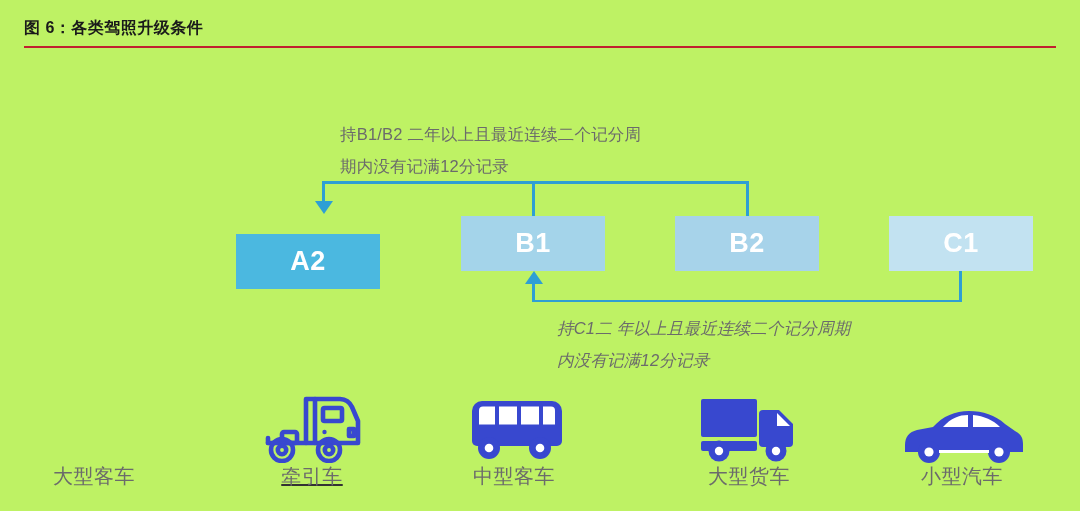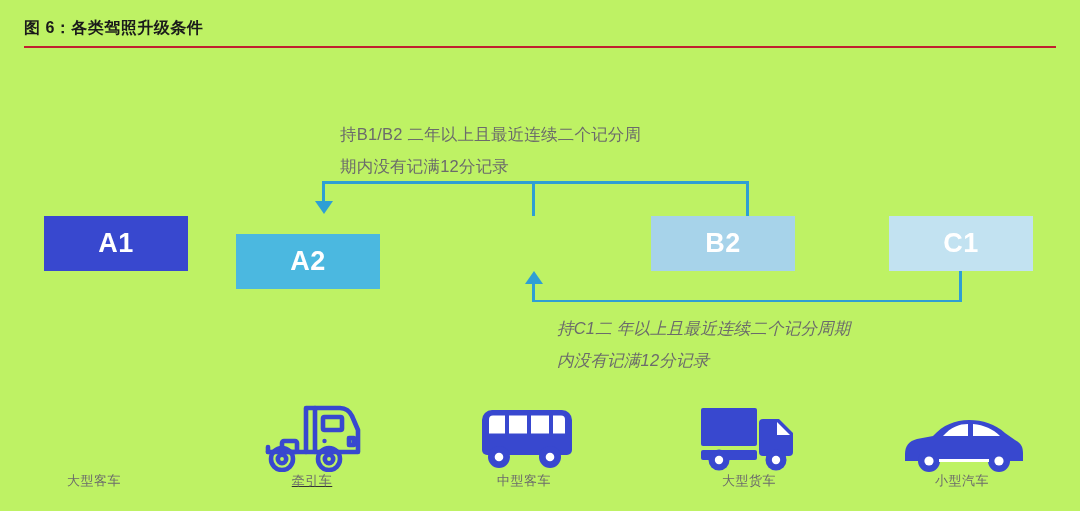--- a/index.html
+++ b/index.html
@@ -97,21 +97,21 @@
   }
   .veh-icon {
     height: 80px;
     display: flex;
     align-items: flex-end;
     justify-content: center;
   }
   .veh-icon svg { display: block; }
   .veh-label {
     margin-top: 0;
-    font-size: 13px;
+    font-size: 20px;
     color: #6b6b6b;
     letter-spacing: 0.5px;
     white-space: nowrap;
   }
   .veh-blank { visibility: hidden; }
 </style>
 </head>
 <body>
 
 <div id="figure-root">
@@ -131,27 +131,27 @@
 
   <div class="conn conn-v" style="left:532px; top:181px; height:35px;"></div>
 
   <div class="conn conn-v" style="left:746px; top:181px; height:35px;"></div>
 
   <div class="conn conn-v" style="left:959px; top:271px; height:31px;"></div>
   <div class="conn conn-h" style="left:532px; top:299.5px; width:430px;"></div>
   <div class="conn conn-v" style="left:532px; top:284px; height:16px;"></div>
   <div class="arrow-up" style="left:524.5px; top:271px;"></div>
 
-  <div class="lic-box" style="left:44px; background:#3848cf;">
-    <span>A1</span>
-  </div>
   <div class="lic-box" style="left:236px; background:#4bb8e0;margin-top:18px;">
     <span>A2</span>
   </div>
-  <div class="lic-box" style="left:651px; background:#a7d3ea;text-align:right;">
+  <div class="lic-box" style="left:461px; background:#a4d4ea;">
+    <span>B1</span>
+  </div>
+  <div class="lic-box" style="left:675px; background:#a7d3ea;text-align:right;">
     <span>B2</span>
   </div>
   <div class="lic-box" style="left:889px; background:#c2e2f1;">
     <span>C1</span>
   </div>
 
   <div class="veh-cell" style="left:-6px;">
     <div class="veh-icon veh-blank"></div>
     <div class="veh-label">大型客车</div>
   </div>
@@ -178,21 +178,21 @@
 
         <circle cx="22" cy="59" r="11"></circle>
         <circle cx="22" cy="59" r="4.2"></circle>
         <circle cx="69" cy="59" r="11"></circle>
         <circle cx="69" cy="59" r="4.2"></circle>
       </svg>
     </div>
     <div class="veh-label">牵引车</div>
   </div>
 
-  <div class="veh-cell" style="left:424px;">
+  <div class="veh-cell" style="left:414px;">
     <div class="veh-icon">
       <svg width="104" height="66" viewBox="0 0 104 66">
 
         <path d="M10 14 a10 10 0 0 1 10 -10 h70 a10 10 0 0 1 10 10 v30 a5 5 0 0 1 -5 5 h-80 a5 5 0 0 1 -5 -5 z" fill="#3848cf"></path>
 
         <path d="M17 13.5 a4 4 0 0 1 4 -4 h12 v18 h-16 z" fill="#ffffff"></path>
         <rect x="37" y="9.5" width="18" height="18" fill="#ffffff"></rect>
         <rect x="59" y="9.5" width="18" height="18" fill="#ffffff"></rect>
         <path d="M81 9.5 h8 a4 4 0 0 1 4 4 v14 h-12 z" fill="#ffffff"></path>
 

